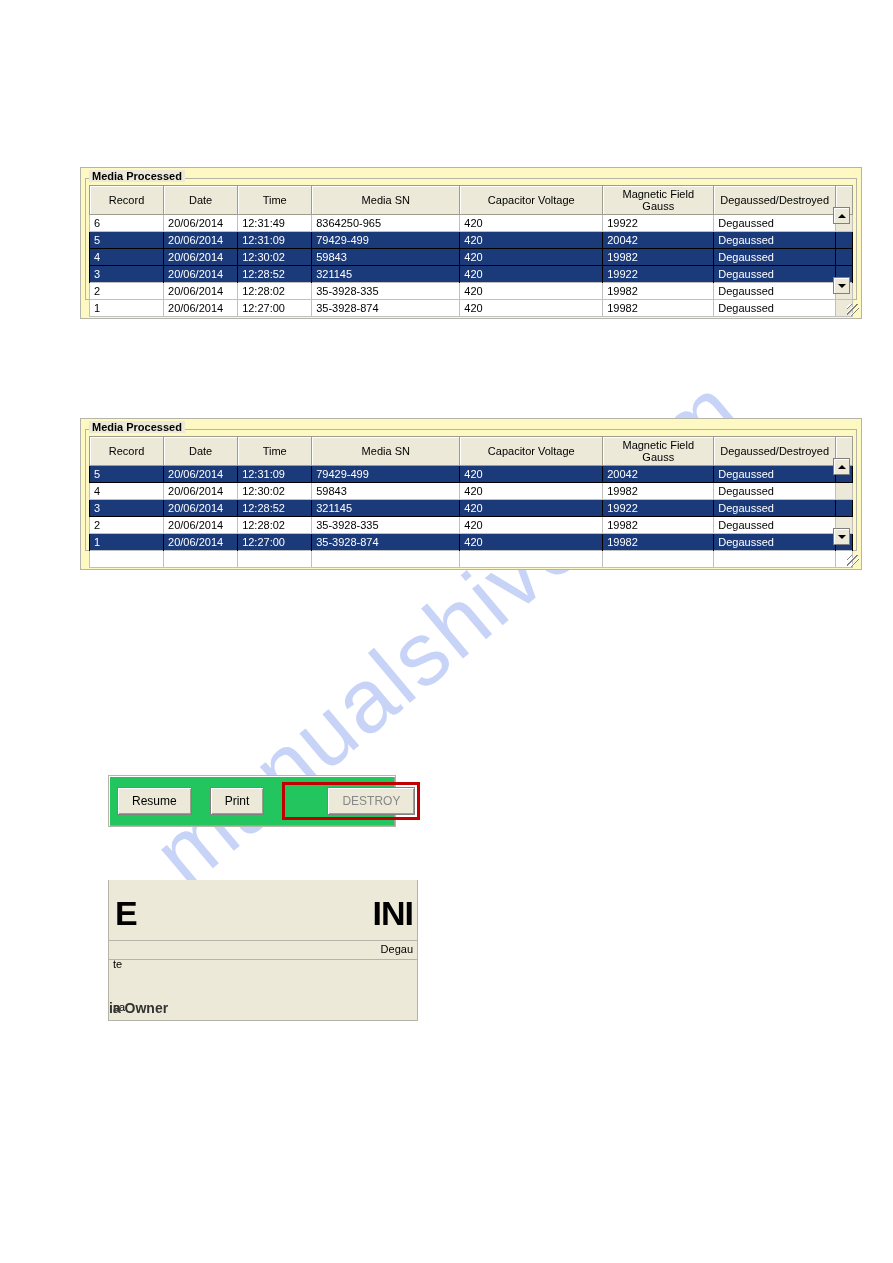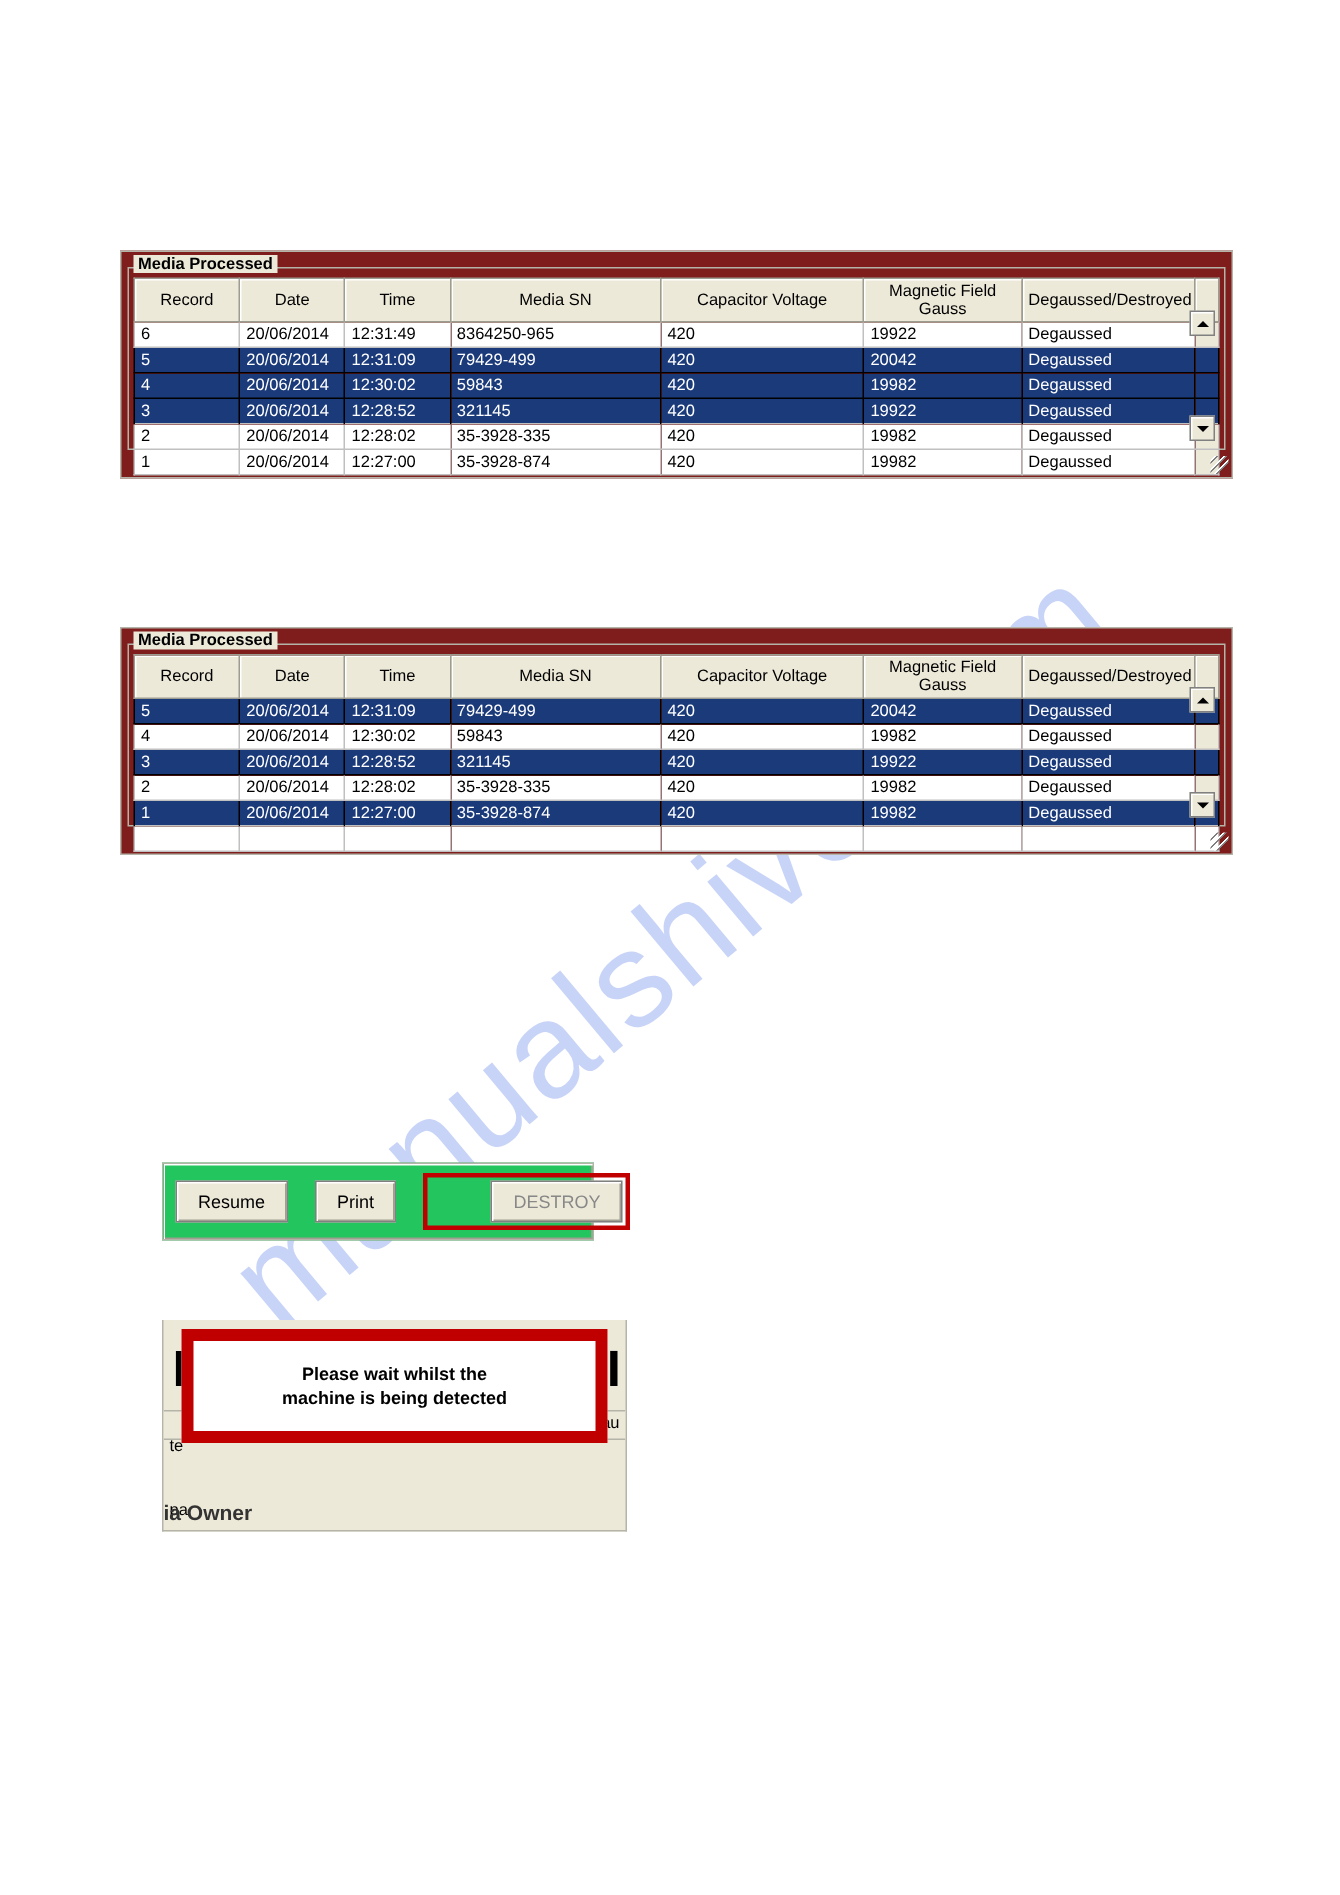--- a/index.html
+++ b/index.html
@@ -26,22 +26,23 @@
     color: rgba(70, 110, 230, 0.30);
     pointer-events: none;
     font-family: Arial, sans-serif;
     font-weight: 400;
     white-space: nowrap;
   }
 
   
   .panel-outer {
     position: absolute;
-    background: #7f1d1d; 
+    background: #fef9c3; 
     border: 1px solid #b4b4a8;
+    padding-left: 40px;
   }
   .resize-grip {
     position: absolute;
     right: 2px; bottom: 2px;
     width: 12px; height: 12px;
     background:
       linear-gradient(135deg, transparent 0 2px, #fff 2px 3px, #808080 3px 4px, transparent 4px 6px,
                               #fff 6px 7px, #808080 7px 8px, transparent 8px 10px,
                               #fff 10px 11px, #808080 11px 12px, transparent 12px);
     cursor: nwse-resize;
@@ -413,20 +414,16 @@
   <div class="logger-body">
     <div class="back-E">E</div>
     <div class="back-INI">INI</div>
     <div class="back-row">
       <span class="left">te</span>
       <span class="right">Degau</span>
     </div>
     <div style="position:absolute;left:4px;top:80px;font-size:11px;margin-top:41px;">pa</div>
     <div class="back-owner">ia Owner</div>
 
-    <div class="wait-box">
-      <span>Please wait whilst the</span><br>
-      <span>machine is being detected</span>
-    </div>
   </div>
 </div>
 
 </div>
 
 </body></html>

